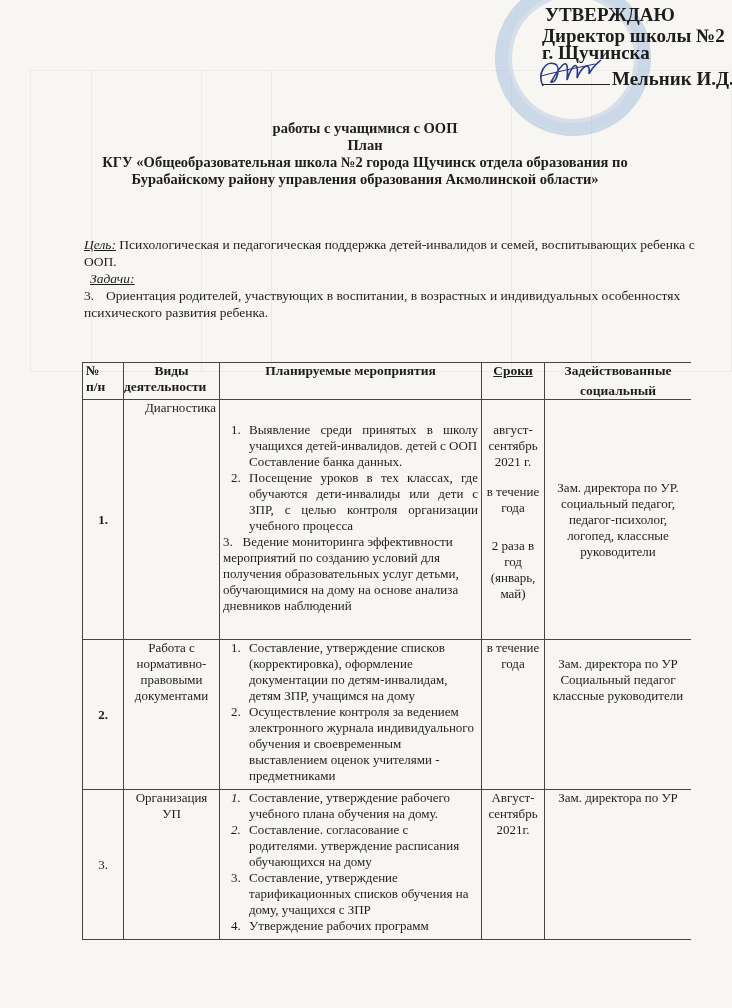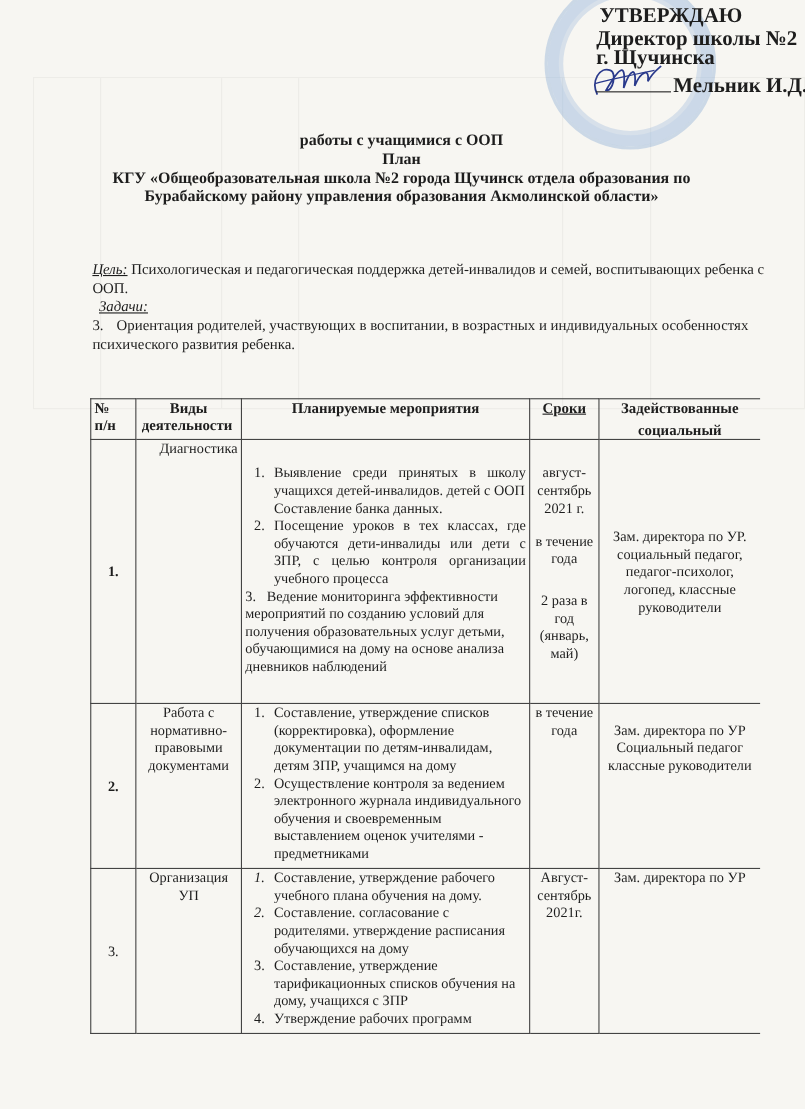--- a/index.html
+++ b/index.html
@@ -110,21 +110,21 @@
 
 <table class="plan">
   <tbody>
       <tr class="head">
     <th class="c1" style="text-align:left">
           <div>№</div>
           <div>п/н</div>
         </th>
     <th class="c2 center">
           <div>Виды</div>
-          <div style="text-align:center;margin-left:-3px">деятельности</div>
+          <div style="text-align:left;margin-left:-3px">деятельности</div>
         </th>
     <th class="c3 center">Планируемые мероприятия</th>
     <th class="c4 center">Сроки</th>
     <th class="c5 center">
           <div>Задействованные</div>
           <div style="margin-top:4px">социальный</div>
         </th>
   </tr>
 
   <tr style="height:240px">

